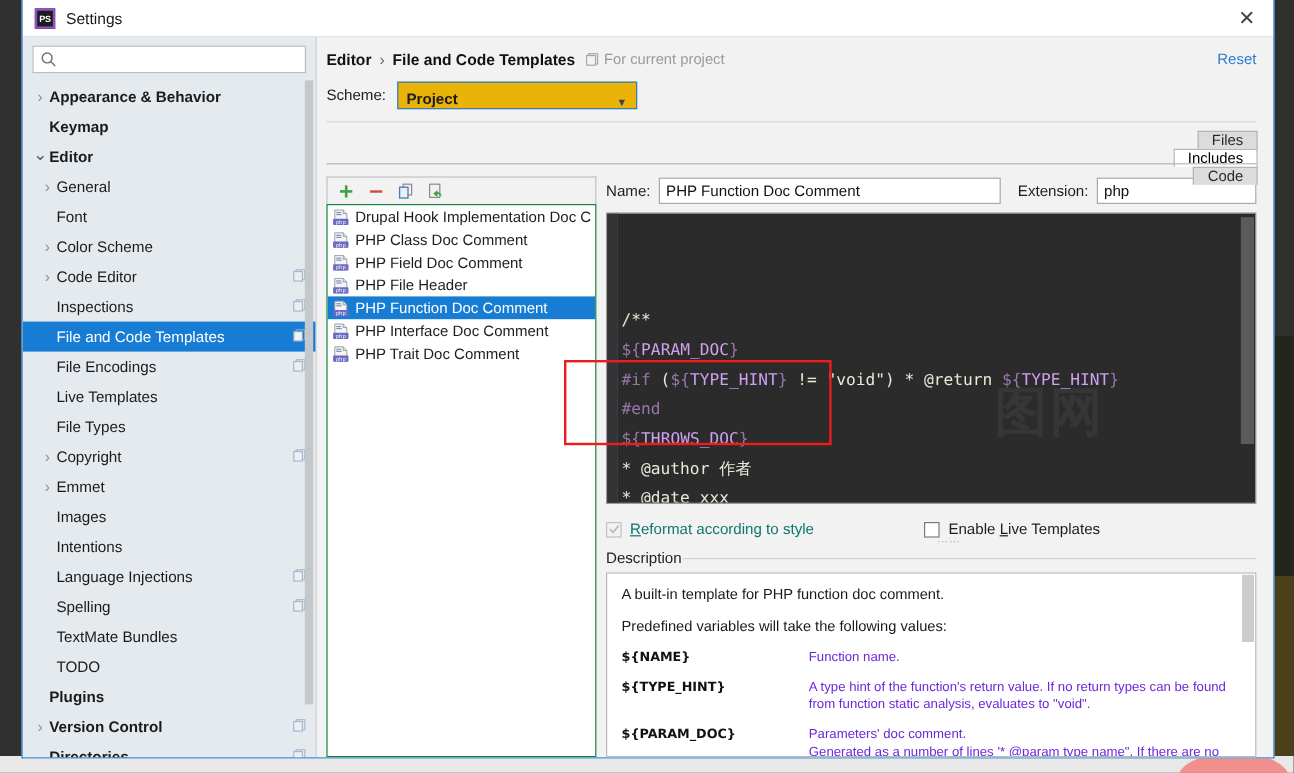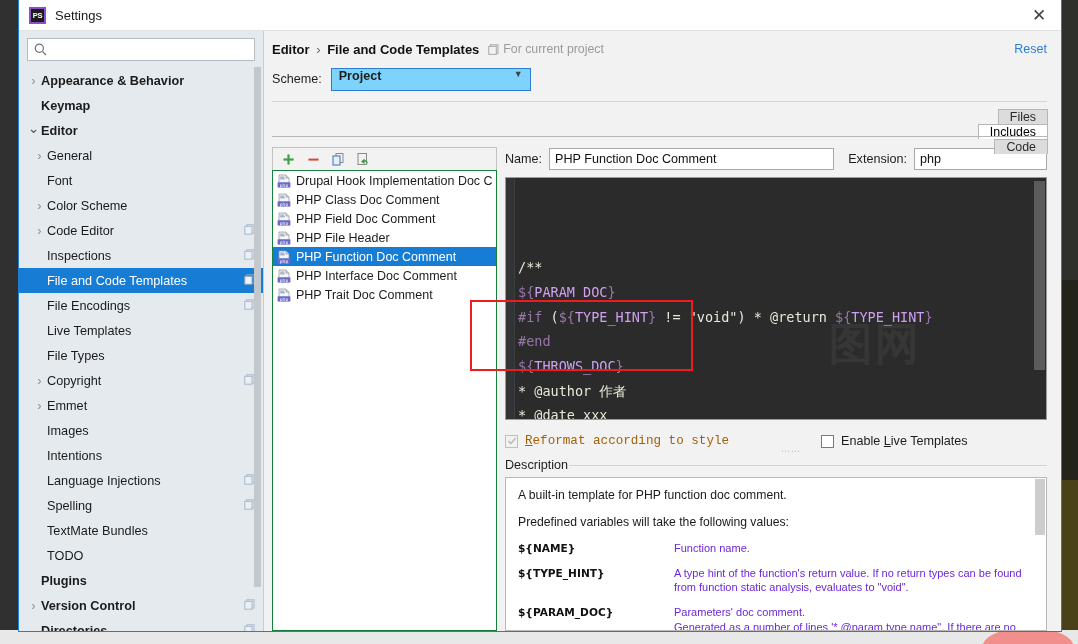--- a/index.html
+++ b/index.html
@@ -111,22 +111,22 @@
   #for-project {
     margin-left: 9px; display: flex; align-items: center; gap: 4px;
     color: #9a9a9a; font-size: 12.3px; font-weight: normal;
   }
   #reset-link { margin-left: auto; color: #2b7dd4; font-size: 12.5px; cursor: pointer; }
 
   
   #scheme-row { height: 30px; display: flex; align-items: center; }
   #scheme-label { font-size: 12.6px; margin-right: 9px; text-align: center; }
   #scheme-select {
-    width: 200px; height: 23px; background: #7dd3fc;
-    border: 1px solid #2b7dd4; display: flex; align-items: flex-start;
+    width: 200px; height: 23px; background: #eab308;
+    border: 1px solid #2b7dd4; display: flex; align-items: flex-end;
     padding: 0 7px; cursor: pointer; position: relative;
   }
   #scheme-value { font-size: 12.6px; font-weight: bold; }
   #scheme-chev { position: absolute; right: 7px; color: #444; font-size: 9px; }
 
   #hr-top { height: 1px; background: #d6d6d6; margin: 7px 0 0 0; }
 
   
   #tabs { display: flex; align-items: flex-end; height: 28px; margin-top: 7px; position: relative; flex-direction: column; }
   .tab {
@@ -208,21 +208,21 @@
   
   #chk-row { display: flex; align-items: center; height: 30px; margin-top: 6px; position: relative; }
   .chk { display: flex; align-items: center; cursor: pointer; }
   .chk .box {
     width: 13px; height: 13px; border: 1px solid #7a7a7a; background: #fff;
     margin-right: 7px; display: flex; align-items: center; justify-content: center;
     flex: 0 0 auto;
   }
   .chk.disabled { cursor: default; }
   .chk.disabled .box { border-color: #c0c0c0; background: #f2f2f2; }
-  .chk.disabled .ctext { color: #a16207; font-family: Liberation Mono, monospace; }
+  .chk.disabled .ctext { color: #0f766e; }
   .ctext { font-size: 12.6px; }
   .ctext u { text-decoration: underline; }
   #chk-live { margin-left: 92px; }
   #drag-dots {
     position: absolute; left: 276px; top: 23px; width: 22px; height: 5px;
     color: #b0b0b0; font-size: 9px; letter-spacing: 1px; line-height: 5px;
   }
 
   
   #desc-head { display: flex; align-items: center; gap: 1px; margin-top: 2px; margin-bottom: 5px; }

